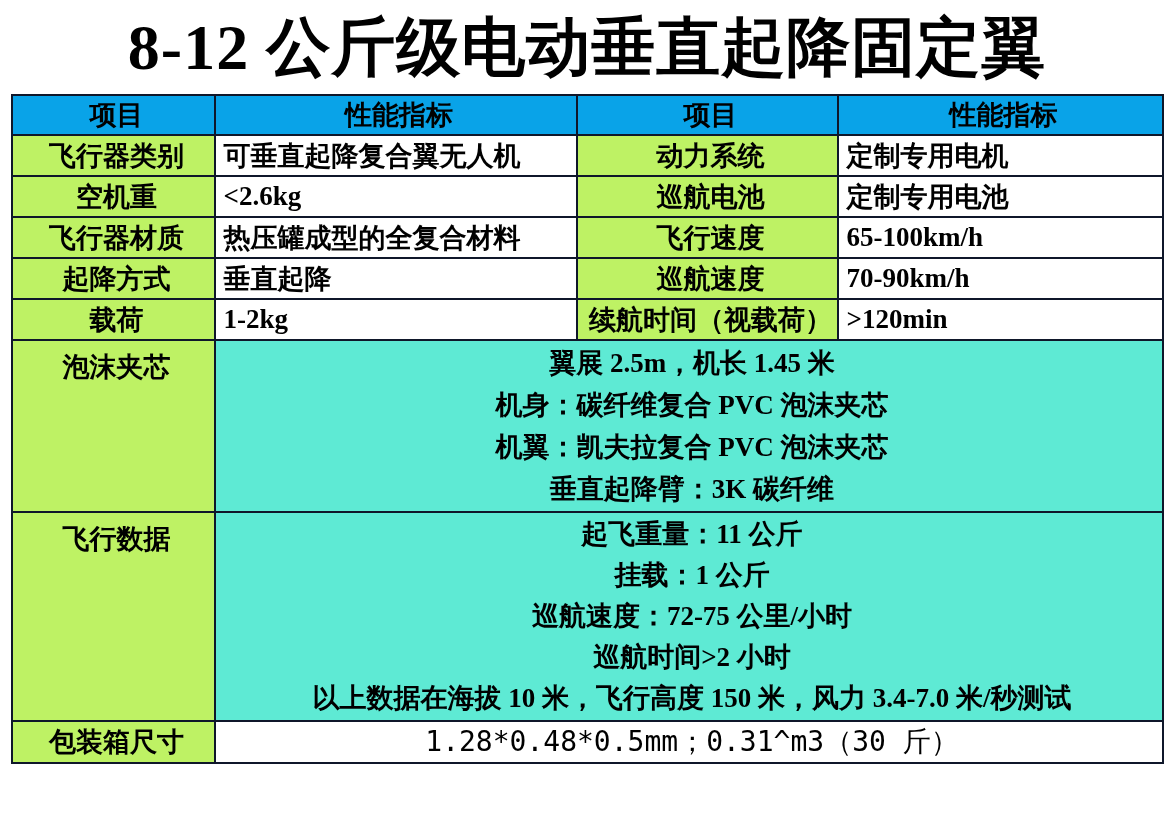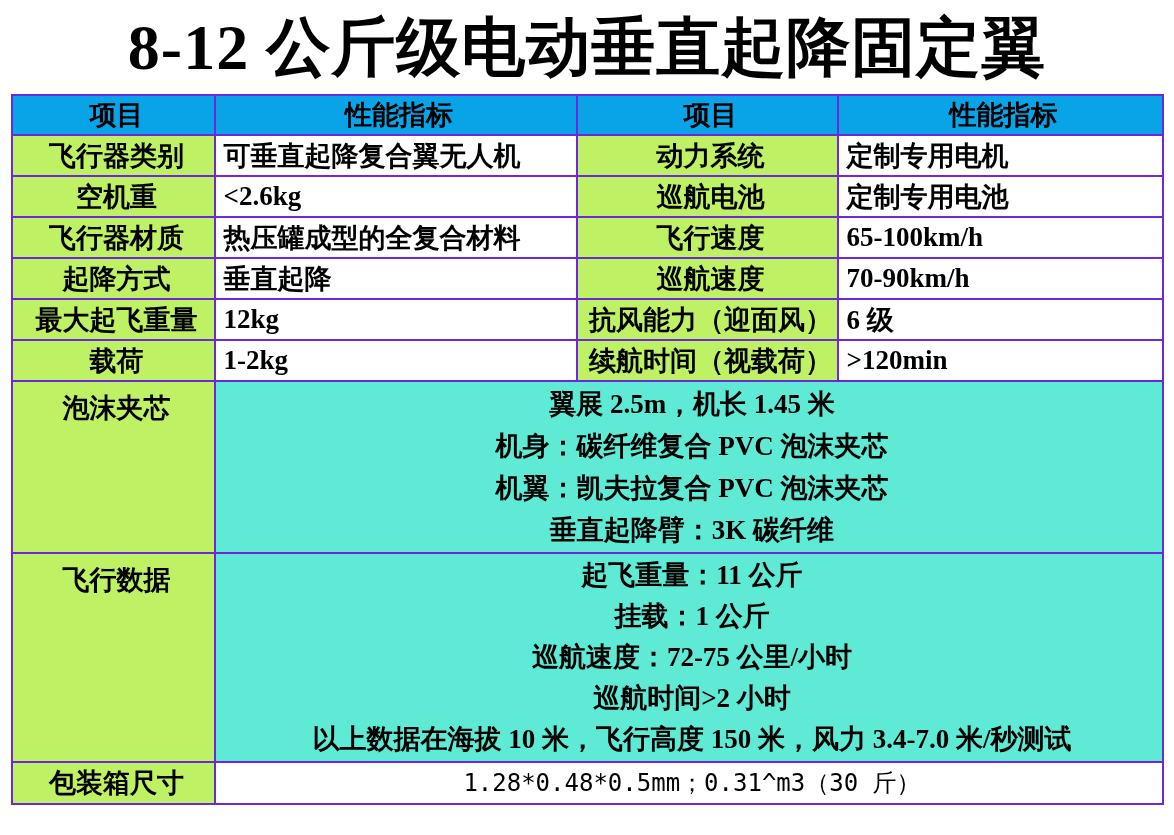--- a/index.html
+++ b/index.html
@@ -26,21 +26,21 @@
     font-weight: bold;
     letter-spacing: 1px;
   }
   table.spec {
     border-collapse: collapse;
     table-layout: fixed;
     width: 1151px;
     margin: 0 auto;
   }
   table.spec th, table.spec td {
-    border: 2px solid #6d28d9;
+    border: 2px solid #0f172a;
     overflow: hidden;
     padding-left: 8px;
   }
   th.hdr {
     background: #09A3E8;
     height: 36px;
     font-size: 27px;
     font-weight: bold;
     text-align: center;
   }
@@ -71,21 +71,21 @@
     font-weight: bold;
     font-size: 27px;
     vertical-align: middle;
   }
   td.span-cell .line { line-height: 42px; }
   td.span-cell.tight .line { line-height: 41px; }
   tr.pack-row { height: 42px; margin-top: 24px; }
   td.mono-value {
     background: #ffffff;
     text-align: center;
-    font-size: 24px;
+    font-size: 28px;
     font-weight: normal;
     font-family: "DejaVu Sans Mono", "Liberation Mono", monospace;
     vertical-align: middle;
   }
 </style>
 </head>
 <body>
 
 <div class="page">
 
@@ -125,26 +125,20 @@
         <td class="label">飞行速度</td>
         <td class="value">65-100km/h</td>
       </tr>
       <tr class="data-row">
         <td class="label">起降方式</td>
         <td class="value">垂直起降</td>
         <td class="label">巡航速度</td>
         <td class="value">70-90km/h</td>
       </tr>
       <tr class="data-row">
-        <td class="label">最大起飞重量</td>
-        <td class="value">12kg</td>
-        <td class="label">抗风能力（迎面风）</td>
-        <td class="value">6 级</td>
-      </tr>
-      <tr class="data-row">
         <td class="label">载荷</td>
         <td class="value">1-2kg</td>
         <td class="label">续航时间（视载荷）</td>
         <td class="value">&gt;120min</td>
       </tr>
 
       <tr style="height:168px;">
         <td class="label top">泡沫夹芯</td>
         <td class="span-cell" colspan="3">
           <div class="line">翼展 2.5m，机长 1.45 米</div>

